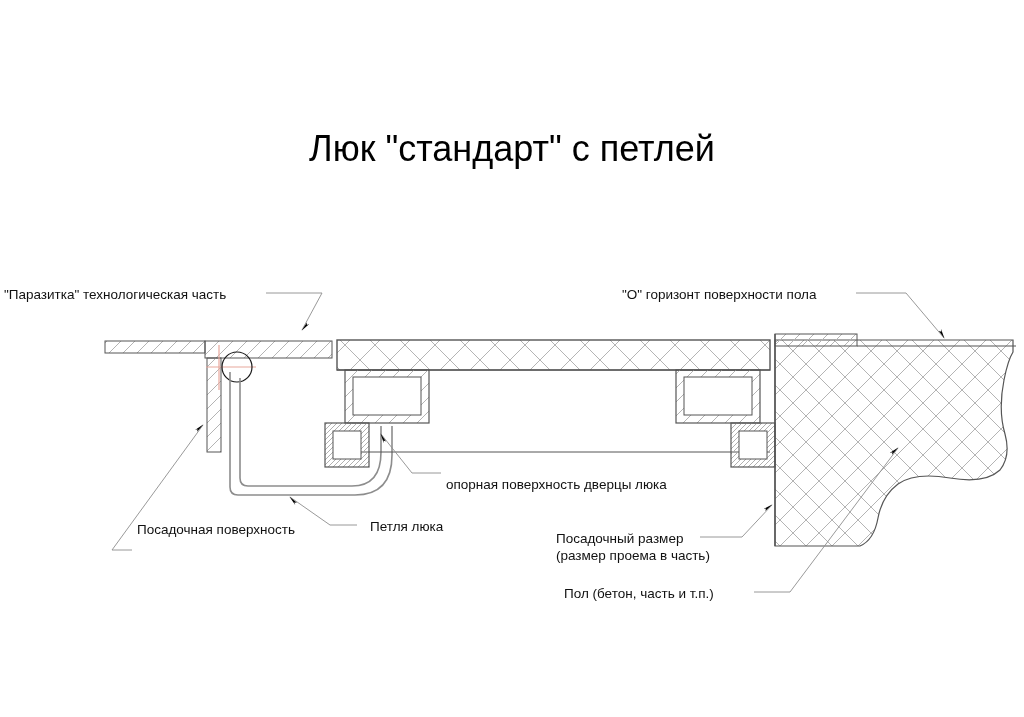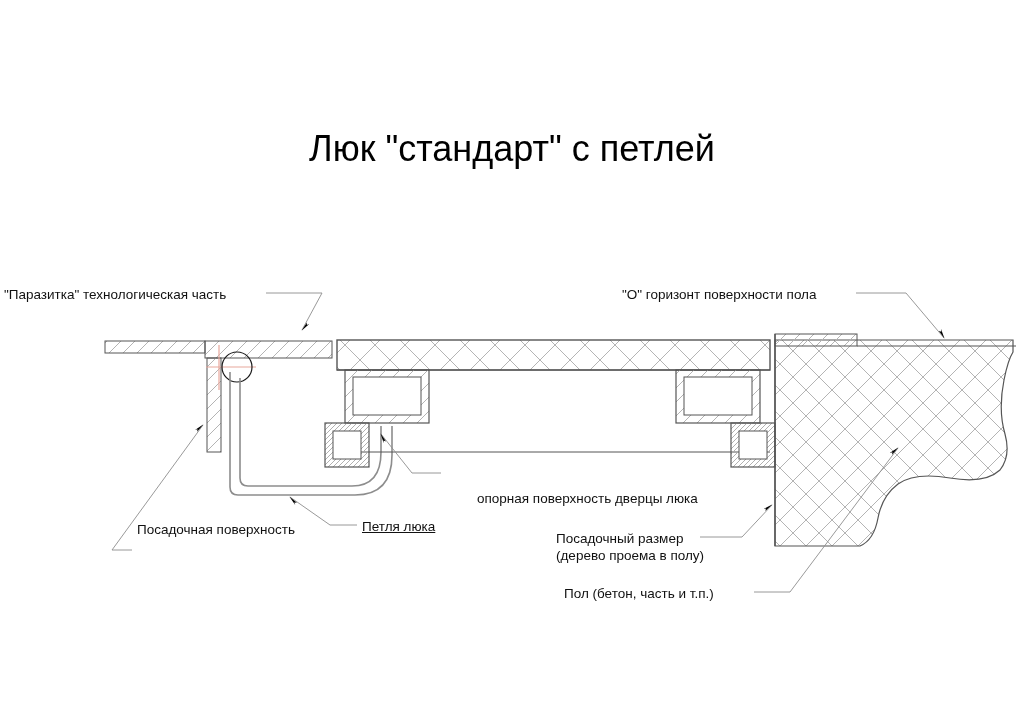--- a/index.html
+++ b/index.html
@@ -43,22 +43,22 @@
     position: absolute;
     font-size: 13.5px;
     line-height: 17px;
     color: #111111;
     white-space: nowrap;
   }
   .lbl.two-line { white-space: normal; }
   .lbl span { display: block; }
   #lbl-parazitka { left: 4px;   top: 286px; }
   #lbl-gorizont  { left: 622px; top: 286px; }
-  #lbl-opornaya  { left: 446px; top: 490px; margin-left: 31px; }
-  #lbl-petlya    { left: 362px; top: 518px; text-decoration: underline; }
+  #lbl-opornaya  { left: 446px; top: 476px; }
+  #lbl-petlya    { left: 370px; top: 518px; }
   #lbl-posad-pov { left: 137px; top: 512px; margin-top: 9px; }
   #lbl-posad-razm{ left: 556px; top: 530px; }
   #lbl-pol       { left: 564px; top: 585px; }
 </style>
 </head>
 <body>
 
 <div id="sheet">
 
   <svg id="drawing" viewBox="0 0 1024 717">
@@ -180,18 +180,18 @@
   <div class="lbl" id="lbl-gorizont">"О" горизонт поверхности пола</div>
   <div class="lbl" id="lbl-opornaya">опорная поверхность дверцы люка</div>
   <div class="lbl" id="lbl-petlya">Петля люка</div>
 
   <div class="lbl two-line" id="lbl-posad-pov">
     <span>Посадочная поверхность</span>
   </div>
 
   <div class="lbl two-line" id="lbl-posad-razm">
     <span>Посадочный размер</span>
-    <span>(дерево проема в полу)</span>
+    <span>(размер проема в часть)</span>
   </div>
 
   <div class="lbl" id="lbl-pol">Пол (бетон, часть и т.п.)</div>
 
 </div>
 
 </body></html>

